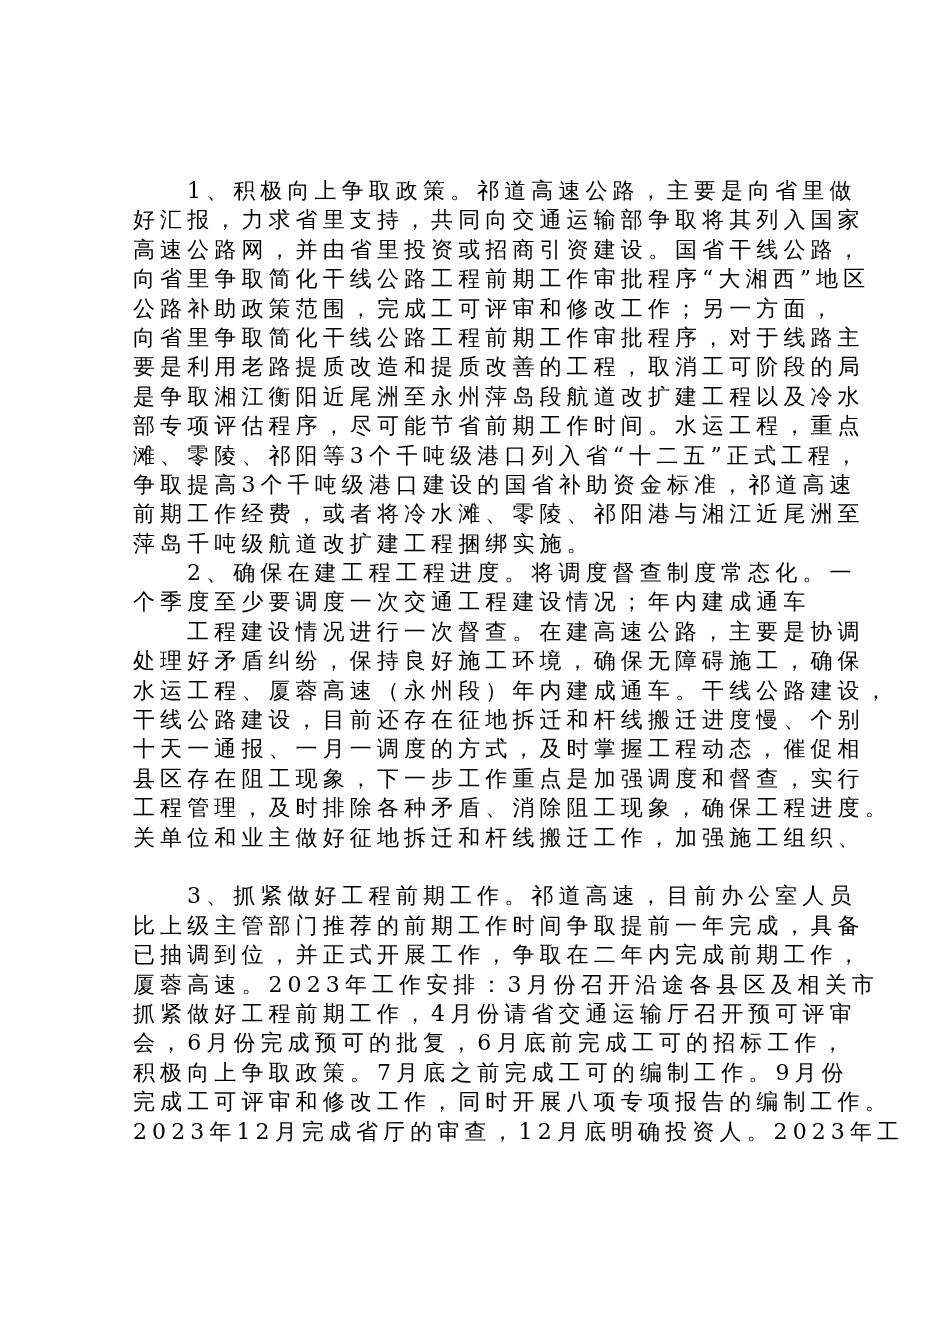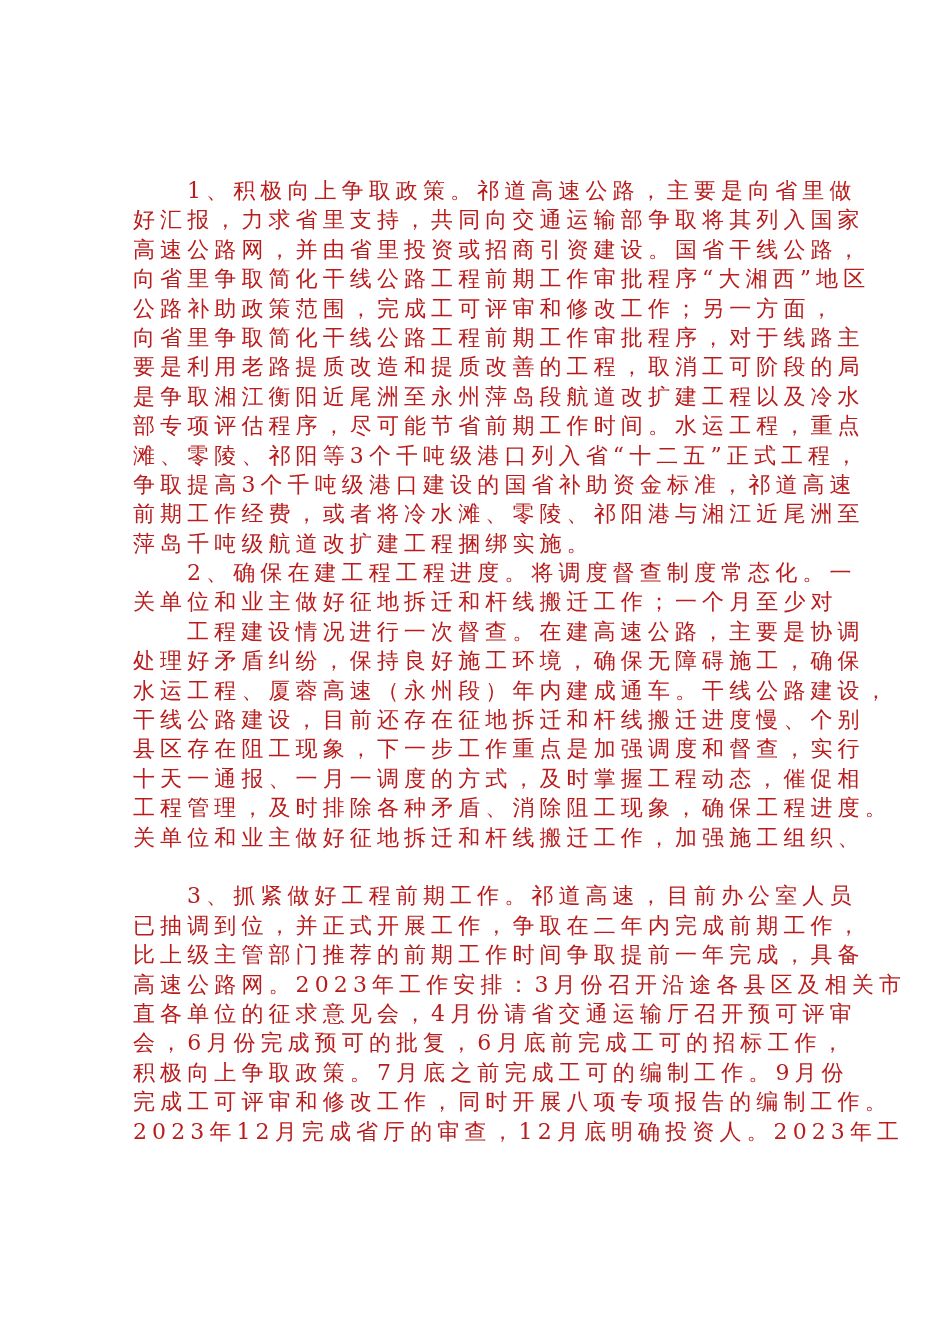--- a/index.html
+++ b/index.html
@@ -1,20 +1,20 @@
 <!DOCTYPE html>
 <html><head>
 <meta charset="utf-8">
 <style>
   html, body { margin:0; padding:0; background:#ffffff; }
   body { width:950px; height:1344px; position:relative; overflow:hidden; }
   .page {
     position:absolute; left:133px; top:176px; width:720px;
     font-family: "DejaVu Serif", "Liberation Serif", serif;
-    font-size:22px; line-height:29.4px; color:#b91c1c;
+    font-size:22px; line-height:29.4px; color:#000000;
     letter-spacing:5.1px;
   }
   .line { white-space:nowrap; height:29.4px; }
   .indent { padding-left:54px; }
   .blank { height:29.4px; }
 </style>
 </head>
 <body>
 
 <div class="page">
@@ -28,35 +28,35 @@
     <div class="line">要是利用老路提质改造和提质改善的工程，取消工可阶段的局</div>
     <div class="line">是争取湘江衡阳近尾洲至永州萍岛段航道改扩建工程以及冷水</div>
     <div class="line">部专项评估程序，尽可能节省前期工作时间。水运工程，重点</div>
     <div class="line">滩、零陵、祁阳等3个千吨级港口列入省“十二五”正式工程，</div>
     <div class="line">争取提高3个千吨级港口建设的国省补助资金标准，祁道高速</div>
     <div class="line">前期工作经费，或者将冷水滩、零陵、祁阳港与湘江近尾洲至</div>
     <div class="line">萍岛千吨级航道改扩建工程捆绑实施。</div>
   </div>
   <div>
     <div class="line indent">2、确保在建工程工程进度。将调度督查制度常态化。一</div>
-    <div class="line">关单位和业主做好征地拆迁和杆线搬迁工作；一个月至少对</div>
+    <div class="line">个季度至少要调度一次交通工程建设情况；年内建成通车</div>
     <div class="line indent">工程建设情况进行一次督查。在建高速公路，主要是协调</div>
     <div class="line">处理好矛盾纠纷，保持良好施工环境，确保无障碍施工，确保</div>
     <div class="line">水运工程、厦蓉高速（永州段）年内建成通车。干线公路建设，</div>
     <div class="line">干线公路建设，目前还存在征地拆迁和杆线搬迁进度慢、个别</div>
+    <div class="line">十天一通报、一月一调度的方式，及时掌握工程动态，催促相</div>
     <div class="line">县区存在阻工现象，下一步工作重点是加强调度和督查，实行</div>
-    <div class="line">十天一通报、一月一调度的方式，及时掌握工程动态，催促相</div>
     <div class="line">工程管理，及时排除各种矛盾、消除阻工现象，确保工程进度。</div>
     <div class="line">关单位和业主做好征地拆迁和杆线搬迁工作，加强施工组织、</div>
   </div>
   <div class="blank"></div>
   <div>
     <div class="line indent">3、抓紧做好工程前期工作。祁道高速，目前办公室人员</div>
+    <div class="line">比上级主管部门推荐的前期工作时间争取提前一年完成，具备</div>
     <div class="line">已抽调到位，并正式开展工作，争取在二年内完成前期工作，</div>
-    <div class="line">比上级主管部门推荐的前期工作时间争取提前一年完成，具备</div>
-    <div class="line">高速公路网。2023年工作安排：3月份召开沿途各县区及相关市</div>
-    <div class="line">直各单位的征求意见会，4月份请省交通运输厅召开预可评审</div>
+    <div class="line">厦蓉高速。2023年工作安排：3月份召开沿途各县区及相关市</div>
+    <div class="line">抓紧做好工程前期工作，4月份请省交通运输厅召开预可评审</div>
     <div class="line">会，6月份完成预可的批复，6月底前完成工可的招标工作，</div>
     <div class="line">积极向上争取政策。7月底之前完成工可的编制工作。9月份</div>
     <div class="line">完成工可评审和修改工作，同时开展八项专项报告的编制工作。</div>
     <div class="line">2023年12月完成省厅的审查，12月底明确投资人。2023年工</div>
   </div>
 </div>
 
 </body></html>

